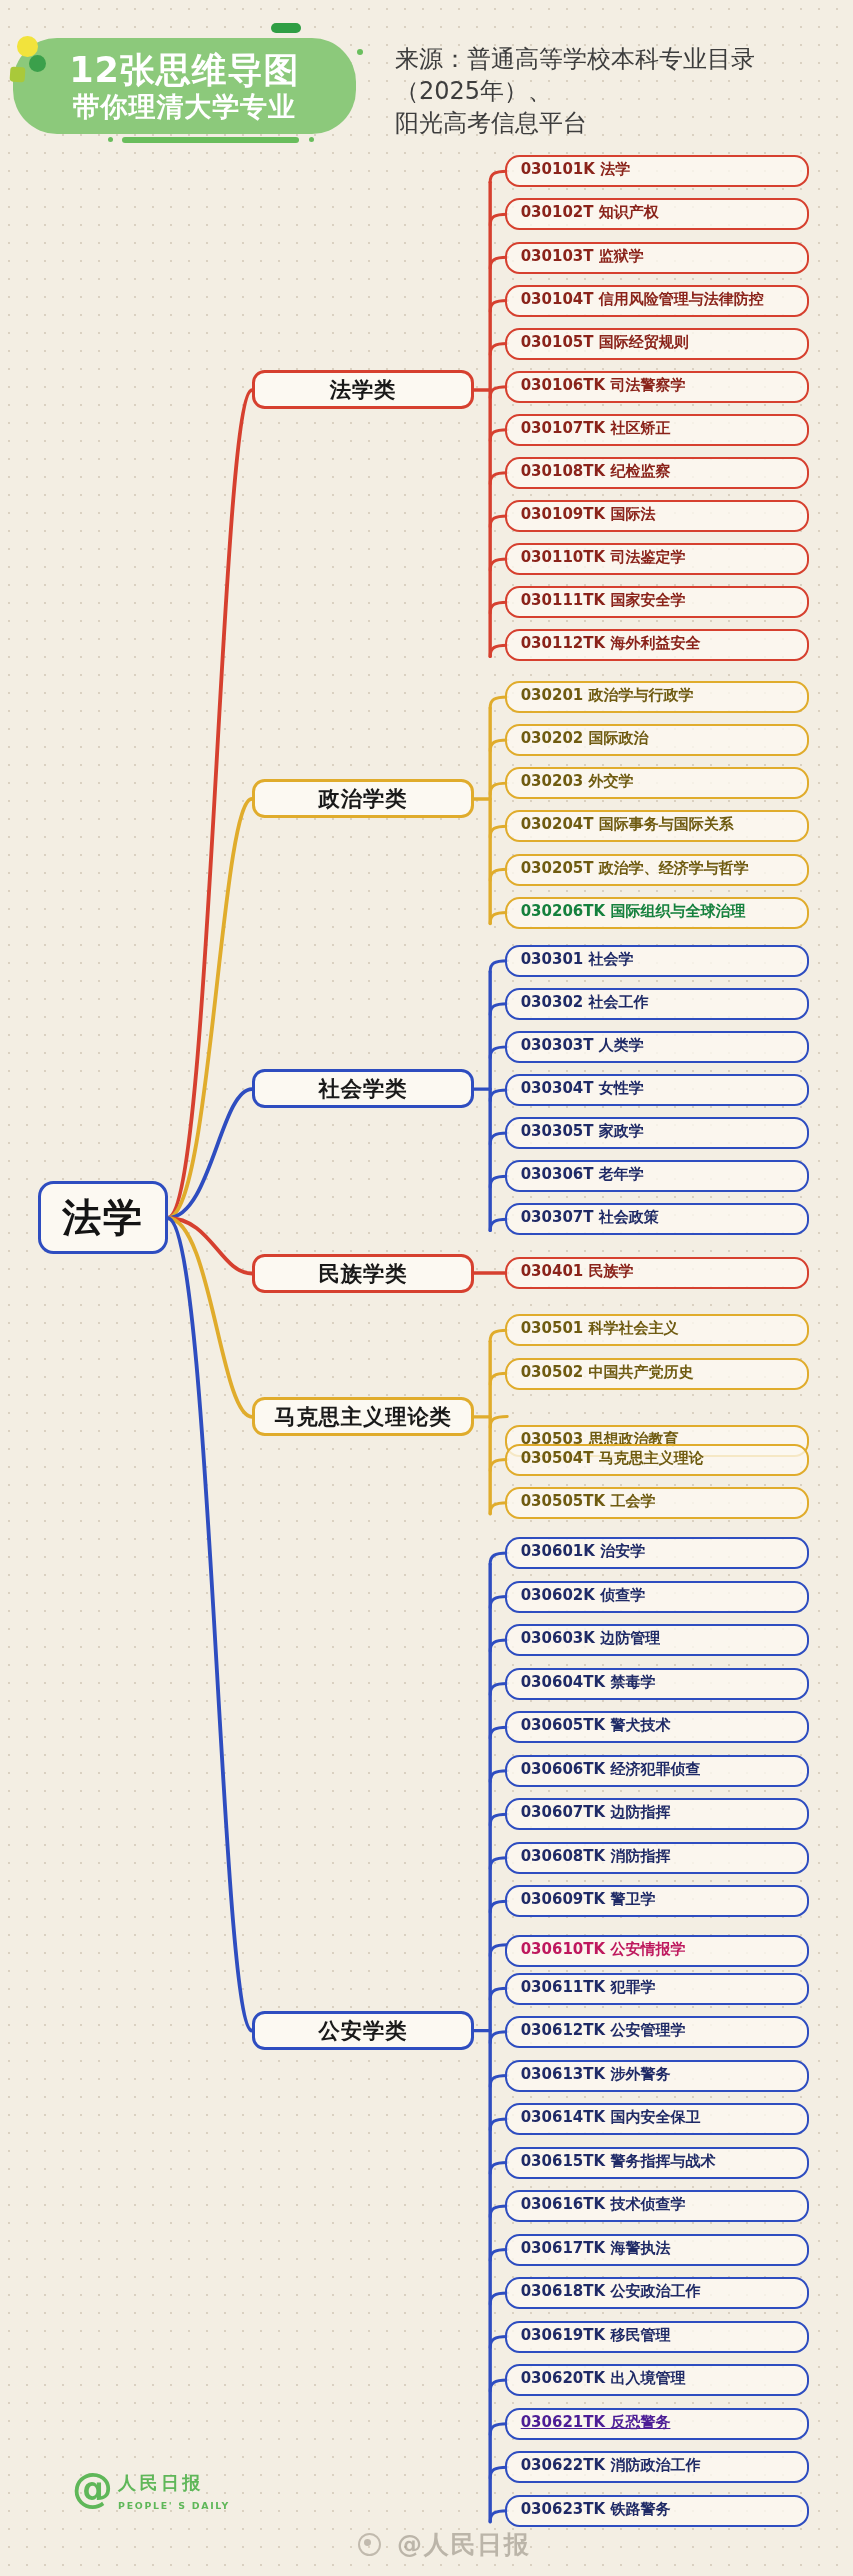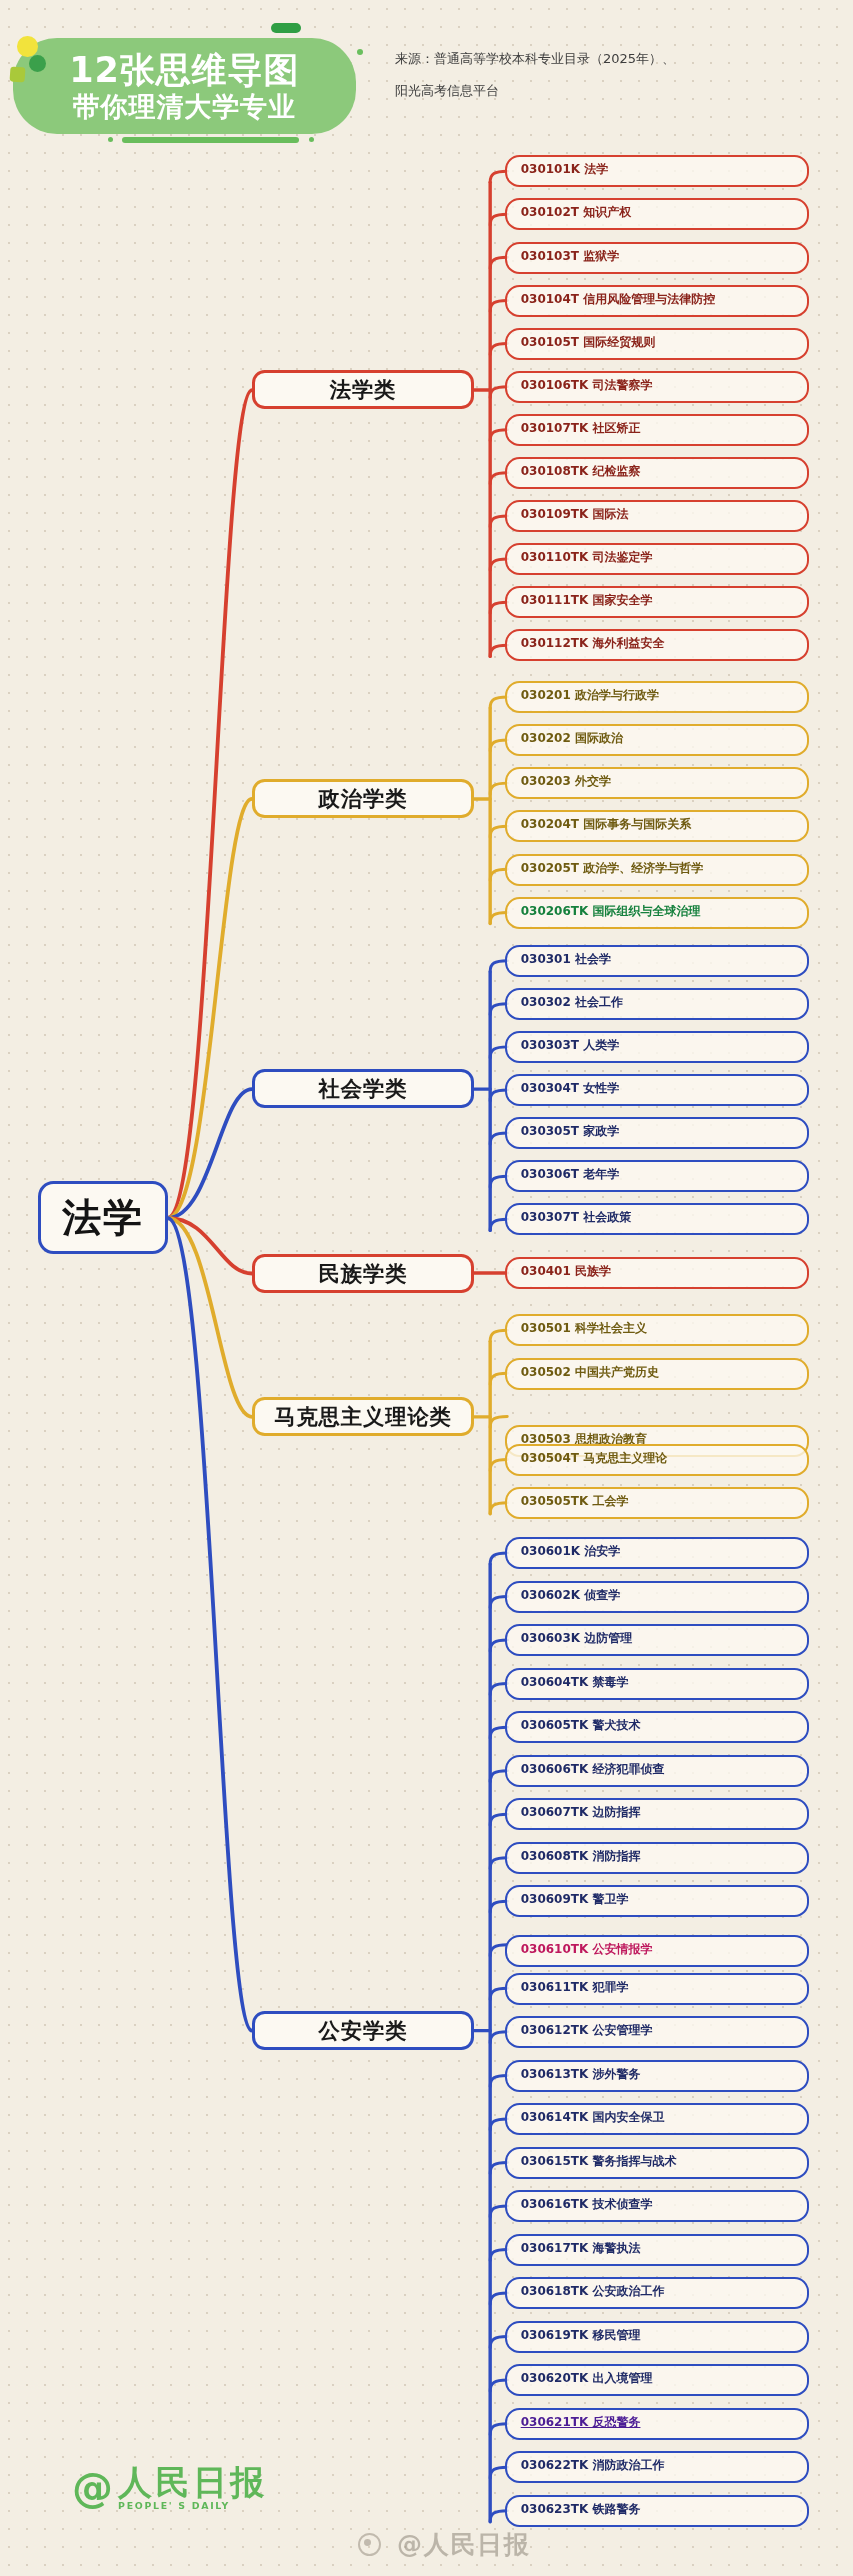--- a/index.html
+++ b/index.html
@@ -22,44 +22,44 @@
   .badge-l2{color:#fff;font-size:27px;font-weight:bold;letter-spacing:0.9px;line-height:1.1;}
   .deco{z-index:3;border-radius:50%;}
   .deco-yellow-circle{left:17px;top:36px;width:20.5px;height:20.5px;background:#f2e33c;}
   .deco-green-circle{left:29px;top:55px;width:17px;height:17px;background:#3ba04b;}
   .deco-square{left:10.2px;top:67px;width:15.4px;height:15.4px;background:#a9c93a;border-radius:3.4px;transform:rotate(4deg);}
   .deco-pill{left:271px;top:23px;width:30px;height:10.2px;background:#2f9e44;border-radius:5.1px;}
   .deco-dot-r1{left:357px;top:49px;width:6px;height:6px;background:#6abf5e;}
   .deco-underline{left:122px;top:137px;width:177px;height:6px;background:#69bd5c;border-radius:3.4px;}
   .deco-dot-l{left:108px;top:137px;width:5.1px;height:5.1px;background:#69bd5c;}
   .deco-dot-r2{left:309px;top:137px;width:5.1px;height:5.1px;background:#69bd5c;}
-  .source{left:395px;top:43px;width:444px;color:#3d3d3d;font-size:13px;line-height:32px;z-index:2;}
+  .source{left:395px;top:43px;width:444px;color:#3d3d3d;font-size:24px;line-height:32px;z-index:2;}
   
   .root-node{
     left:38px;top:1181px;width:130px;height:73px;box-sizing:border-box;
     background:#fcf9f2;border:3.4px solid #2e4dc0;border-radius:15.4px;z-index:2;
     display:flex;align-items:center;justify-content:center;
     font-size:39px;font-weight:bold;color:#141414;letter-spacing:1.7px;
   }
   .cat-node{
     position:absolute;left:252px;width:222px;height:39px;box-sizing:border-box;
     background:#fcf9f2;border-radius:12.8px;z-index:2;border:3.4px solid #000;
     display:flex;align-items:center;justify-content:center;
     font-size:21.3px;font-weight:bold;color:#191919;letter-spacing:0.9px;white-space:nowrap;
   }
   .major-item{
     position:absolute;left:505px;width:304px;height:32px;box-sizing:border-box;
     background:rgba(252,249,241,.78);border-radius:14.5px;z-index:2;border:2.6px solid #000;
-    font-size:12px;font-weight:bold;line-height:25.6px;padding-left:13.7px;white-space:nowrap;
+    font-size:15px;font-weight:bold;line-height:25.6px;padding-left:13.7px;white-space:nowrap;
   }
   
   .pd-logo{left:72px;top:2468px;display:flex;align-items:flex-start;gap:5.1px;z-index:2;color:#5fb759;}
   .pd-at{font-size:41px;font-weight:bold;line-height:41px;}
   .pd-col{display:flex;flex-direction:column;}
-  .pd-cn{font-size:34px;font-weight:bold;letter-spacing:3.4px;line-height:29px;}
+  .pd-cn{font-size:18px;font-weight:bold;letter-spacing:3.4px;line-height:29px;}
   .pd-en{font-size:9.4px;font-weight:bold;letter-spacing:1.7px;margin-top:2.6px;}
   .watermark{left:358px;top:2528px;display:flex;align-items:center;gap:16px;z-index:2;opacity:.55;}
   .wm-icon{width:19px;height:19px;border:2.6px solid #9a9183;border-radius:50%;position:relative;}
   .wm-icon::after{content:"";position:absolute;left:4.3px;top:4.3px;width:6.8px;height:6.8px;border-radius:50%;background:#9a9183;}
   .wm-text{font-size:25px;font-weight:bold;color:#8f877a;letter-spacing:1.7px;}
 </style>
 </head>
 <body>
 
 <svg id="connectors" width="854" height="2576" viewBox="0 0 1000 3018" fill="none">

